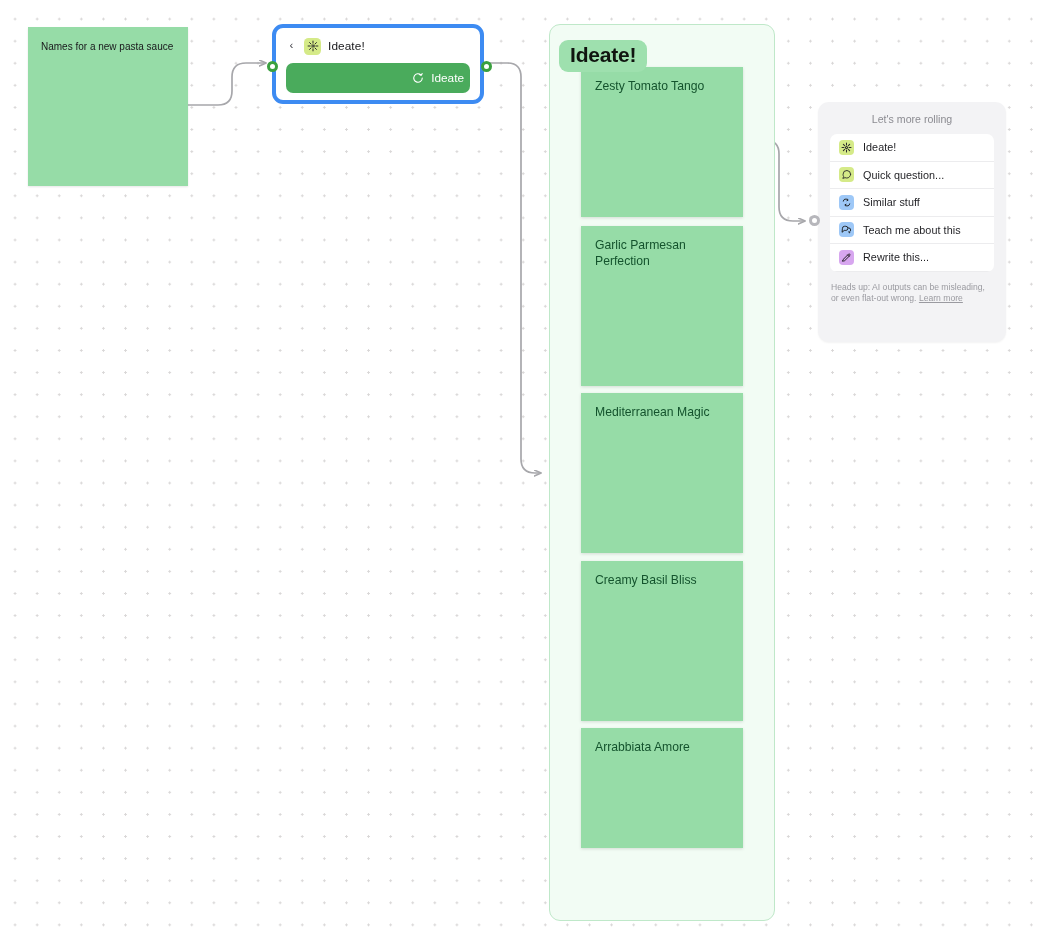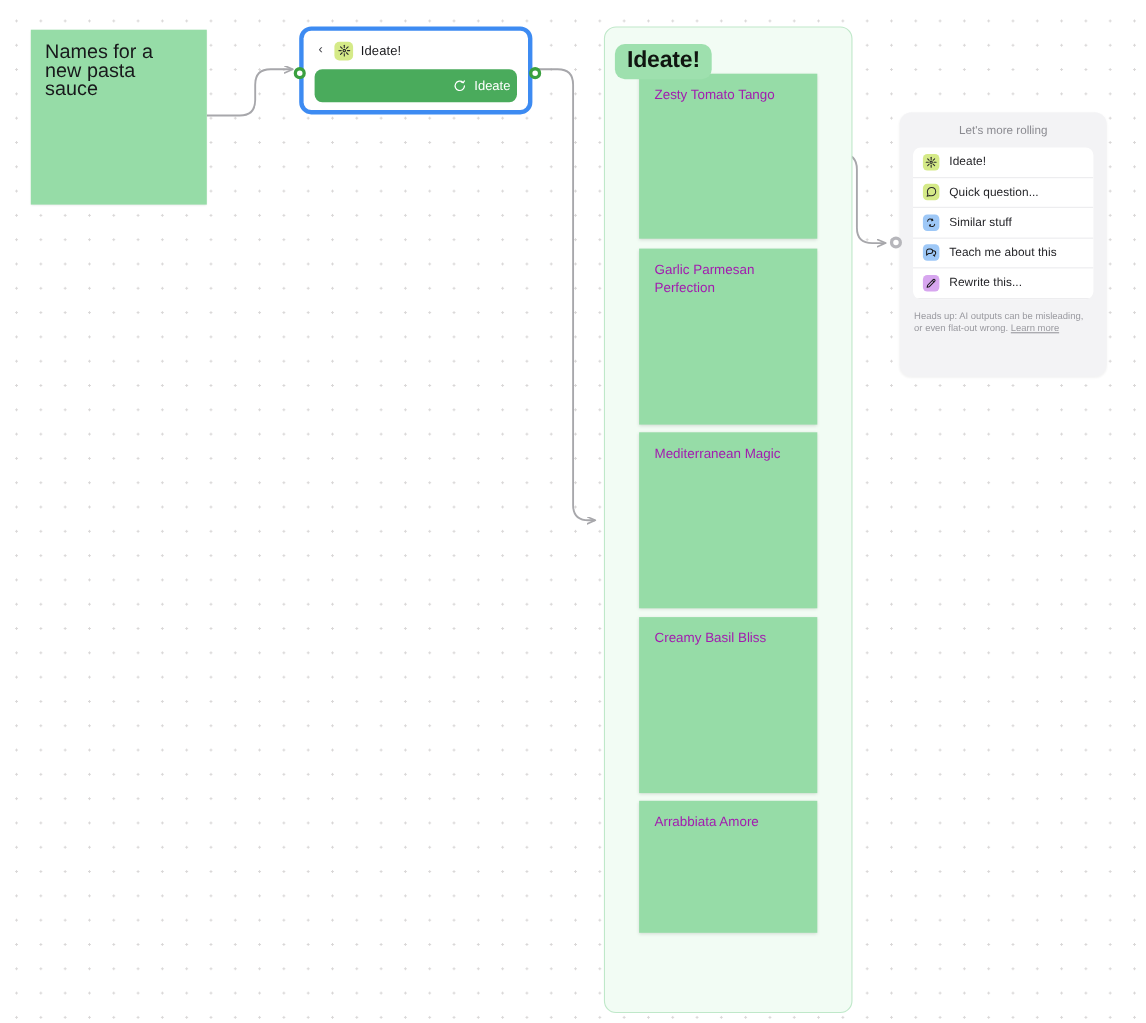--- a/index.html
+++ b/index.html
@@ -20,21 +20,21 @@
   .edges{position:absolute;left:0;top:0;width:1042px;height:930px;pointer-events:none;}
 
   
   #sticky-note{
     position:absolute;left:28px;top:27px;width:160px;height:159px;
     background:#96dca7;
     box-shadow:0 1px 2px rgba(0,0,0,.10);
   }
   #sticky-note .note-text{
     position:absolute;left:13px;top:12px;right:12px;
-    font-size:18px;line-height:16.6px;color:#18181b;
+    font-size:10px;line-height:16.6px;color:#18181b;
   }
 
   
   #ideate-node{
     position:absolute;left:272px;top:24px;width:212px;height:80px;
     border:4px solid #3d8bf2;border-radius:11px;
     background:#3d8bf2;box-sizing:border-box;
   }
   #ideate-node .node-inner{
     position:absolute;left:0;top:0;right:0;bottom:0;
@@ -83,21 +83,21 @@
     font-size:21px;font-weight:bold;color:#101510;letter-spacing:-.2px;
     z-index:5;line-height:1.08;
   }
   .result-card{
     position:absolute;left:31px;width:162px;
     background:#96dca7;
     box-shadow:0 1px 3px rgba(0,0,0,.13);
   }
   .result-card .card-title{
     position:absolute;left:14px;top:11px;right:10px;
-    font-size:12.2px;line-height:16.4px;color:#a21caf;
+    font-size:12.2px;line-height:16.4px;color:#14532d;
   }
 
   
   #suggestions-panel{
     position:absolute;left:818px;top:102px;width:188px;height:240px;
     background:#f3f3f5;border-radius:11px;box-sizing:border-box;
     box-shadow:0 1px 2px rgba(0,0,0,.05);
   }
   .panel-heading{
     text-align:center;font-size:10.6px;color:#8b8b91;

